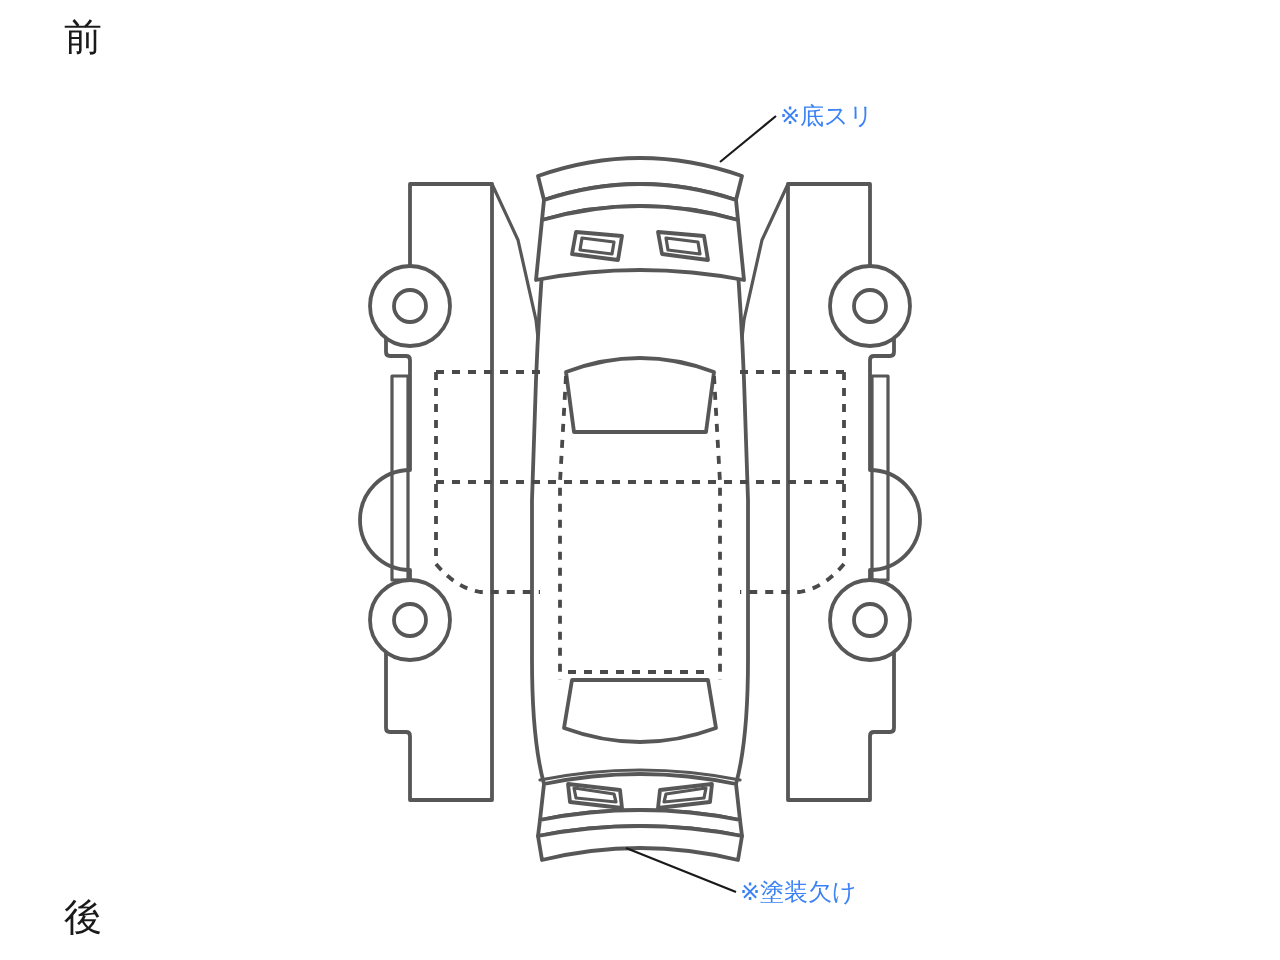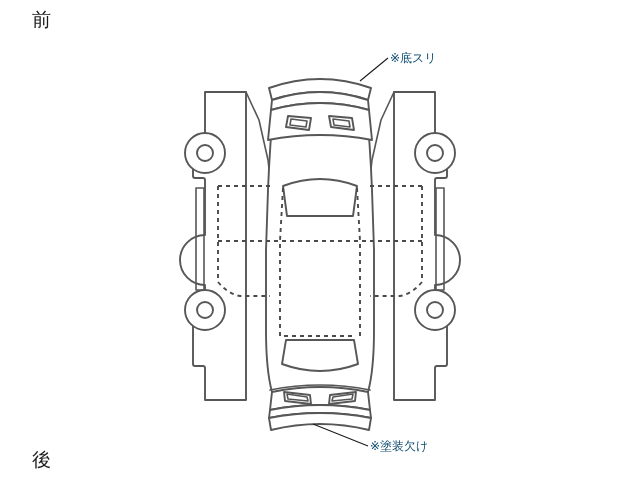--- a/index.html
+++ b/index.html
@@ -32,21 +32,21 @@
     letter-spacing: 0;
     user-select: none;
   }
   #label-front { left: 32px; top: 10px; }
   #label-rear  { left: 32px; top: 450px; }
 
   .annot-text {
     position: absolute;
     font-size: 12px;
     line-height: 1;
-    color: #0c4a6e;
+    color: #3b82f6;
     font-family: "DejaVu Sans", "Liberation Sans", sans-serif;
     white-space: nowrap;
     user-select: none;
   }
   #annot-top-text { left: 390px; top: 52px; }
   #annot-bottom-text { left: 370px; top: 440px; text-align: right; }
 
   svg#diagram {
     position: absolute;
     left: 0; top: 0;

